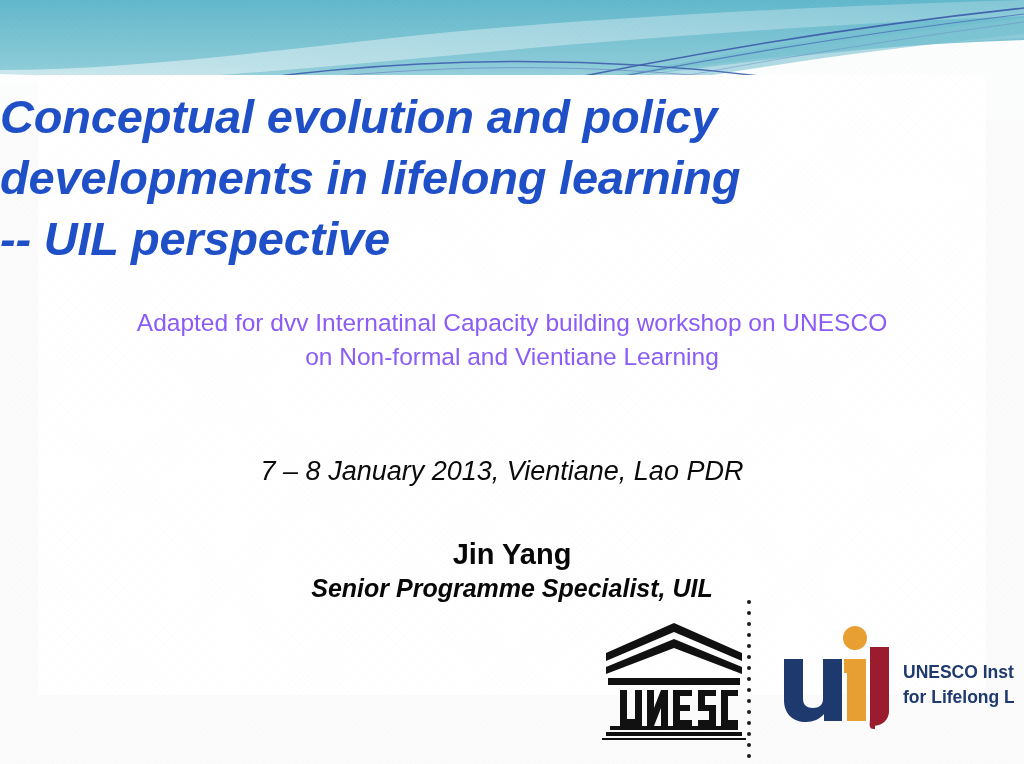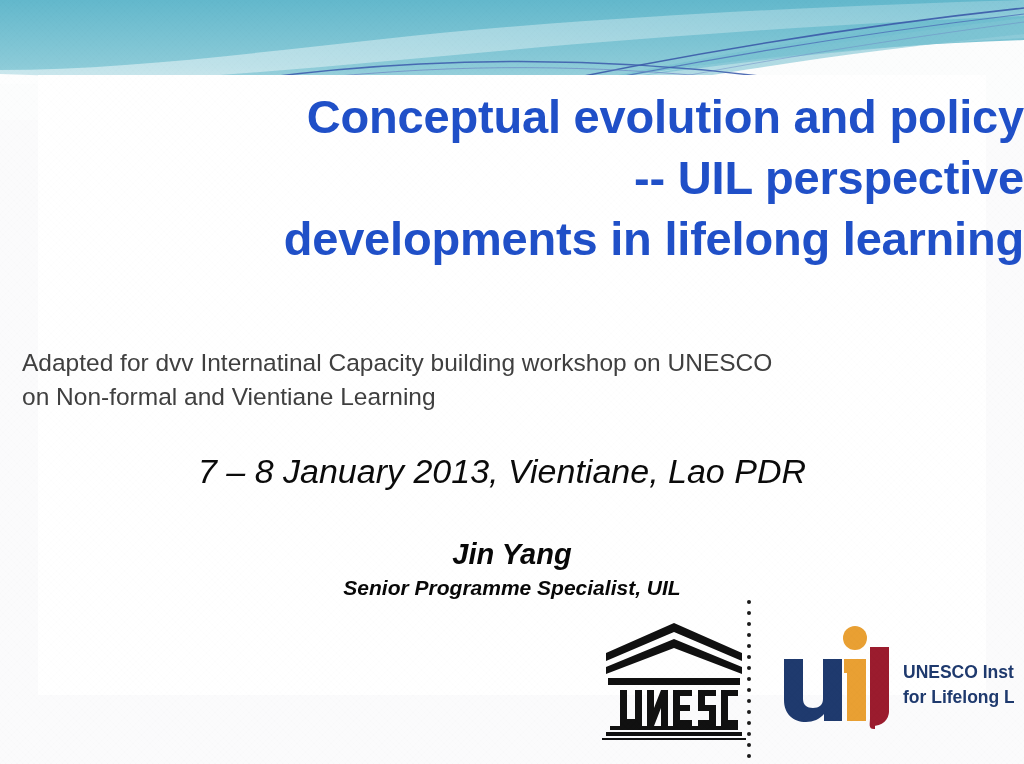--- a/index.html
+++ b/index.html
@@ -64,76 +64,75 @@
     position: absolute;
     inset: 0;
     z-index: 4;
   }
 
   .title {
     position: absolute;
     left: 0;
     top: 86px;
     width: 1024px;
-    text-align: right;
+    text-align: left;
     color: #2050c8;
     font-size: 47px;
     font-weight: bold;
     line-height: 61px;
     letter-spacing: -0.2px;
+    font-style: italic;
   }
   .title-line { display: block; white-space: nowrap; }
 
   .subtitle {
     position: absolute;
     left: 22px;
     top: 306px;
     width: 980px;
-    text-align: left;
-    color: #404040;
+    text-align: center;
+    color: #8b5cf6;
     font-size: 24.5px;
     font-weight: normal;
     line-height: 34px;
-    margin-top: 40px;
   }
   .subtitle-line { display: block; }
 
   .event-line {
     position: absolute;
     left: 0;
     top: 454px;
     width: 1004px;
     text-align: center;
     color: #0b0b0b;
-    font-size: 34px;
+    font-size: 27px;
     font-style: italic;
     line-height: 34px;
   }
 
   .presenter-name {
     position: absolute;
     left: 0;
     top: 536px;
     width: 1024px;
     text-align: center;
     color: #080808;
     font-size: 29px;
     font-weight: bold;
-    font-style: italic;
     line-height: 36px;
   }
 
   .presenter-role {
     position: absolute;
     left: 0;
     top: 572px;
     width: 1024px;
     text-align: center;
     color: #080808;
-    font-size: 21px;
+    font-size: 25px;
     font-weight: bold;
     font-style: italic;
     line-height: 32px;
   }
 
   
   .logo-area {
     position: absolute;
     left: 592px;
     top: 592px;
@@ -227,22 +226,22 @@
       <path d="M72,120 C150,104 276,86 430,78 C566,72 700,80 812,96" fill="none" stroke="#9bb0d8" stroke-width="0.8" opacity="0.5"></path>
     </svg>
   </div>
 
   <div class="content-panel"></div>
 
   <div class="text-layer">
 
     <div class="title">
       <span class="title-line">Conceptual evolution and policy</span>
+      <span class="title-line">developments in lifelong learning</span>
       <span class="title-line">-- UIL perspective</span>
-      <span class="title-line">developments in lifelong learning</span>
     </div>
 
     <div class="subtitle">
       <span class="subtitle-line">Adapted for dvv Internatinal Capacity building workshop on UNESCO</span>
       <span class="subtitle-line">on Non-formal and Vientiane Learning</span>
     </div>
 
     <div class="event-line">7 – 8 January 2013, Vientiane, Lao PDR</div>
 
     <div class="presenter-name">Jin Yang</div>

